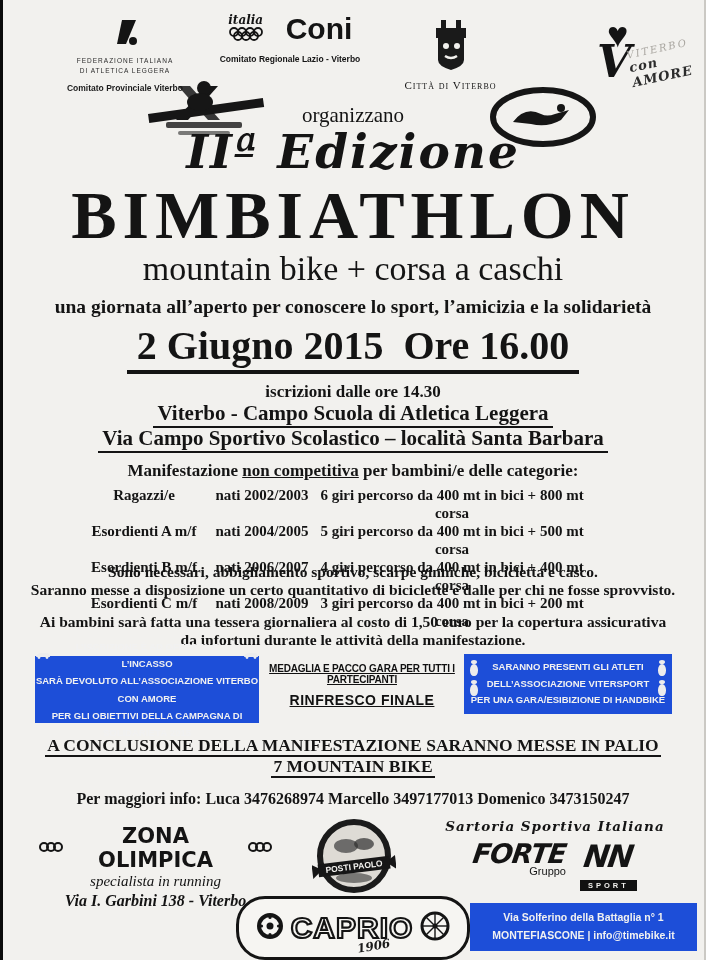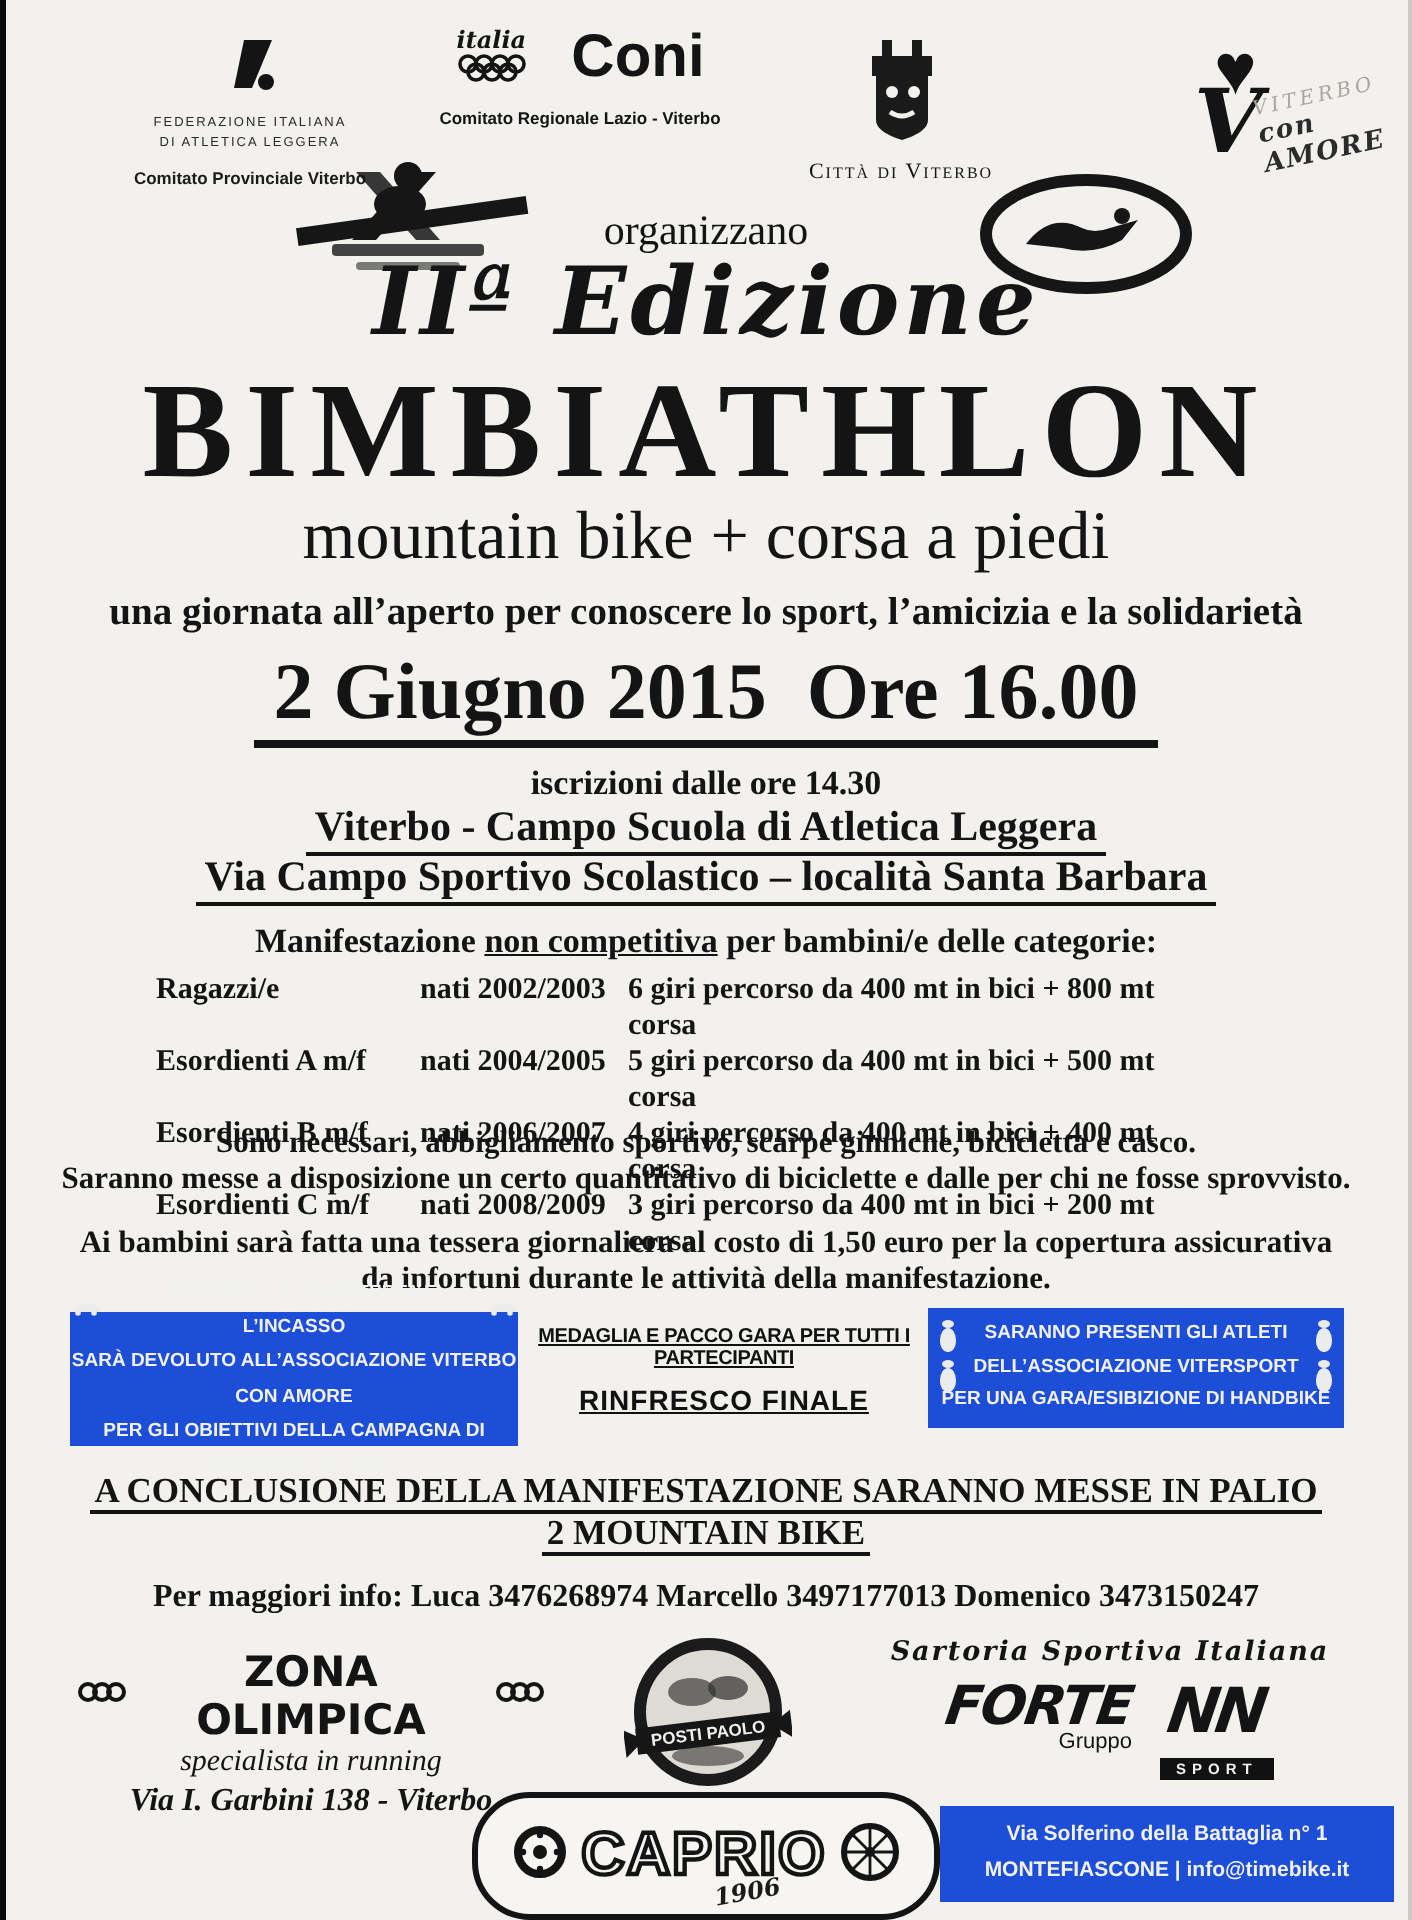--- a/index.html
+++ b/index.html
@@ -40,21 +40,21 @@
   .dateline{top:322px;font-weight:bold;font-size:40px;}
   .dateline span{border-bottom:4px solid #141414;padding:0 10px 2px;}
   .iscr{top:382px;font-weight:bold;font-size:17px;}
   .loc1{top:401px;font-weight:bold;font-size:21px;}
   .loc2{top:426px;font-weight:bold;font-size:21px;text-align:center;}
   .loc1 span,.loc2 span{border-bottom:2.5px solid #141414;padding:0 4px 1px;}
 
   .catintro{top:461px;font-weight:bold;font-size:17px;}
   .catintro .ul{text-decoration:underline;}
   .cattbl{left:78px;top:486px;width:512px;font-weight:bold;font-size:15px;}
-  .cattbl .row{display:grid;grid-template-columns:132px 104px auto;line-height:18px;}
+  .cattbl .row{display:grid;grid-template-columns:132px 104px auto;line-height:18px;text-align:center;}
 
   .req1{top:563px;font-weight:bold;font-size:15.5px;}
   .req2{top:581px;font-weight:bold;font-size:15.5px;}
   .ins1{top:613px;font-weight:bold;font-size:15.5px;}
   .ins2{top:631px;font-weight:bold;font-size:15.5px;}
 
   
   .blackbox{background:#1d4ed8;color:#f1f1f1;font-family:"Liberation Sans",sans-serif;
             display:flex;flex-direction:column;justify-content:center;align-items:center;text-align:center;}
   .box-l{left:35px;top:656px;width:224px;height:67px;font-size:9.5px;font-weight:bold;line-height:1.8;}
@@ -179,21 +179,21 @@
       <ellipse cx="56" cy="31" rx="50" ry="27" fill="none" stroke="#161616" stroke-width="6"></ellipse>
       <path d="M26 36 q12 -16 28 -8 q6 3 14 0 l14 -4 l-8 10 q-14 8 -30 4 z" fill="#161616"></path>
       <circle cx="74" cy="22" r="4" fill="#161616"></circle>
     </svg>
   </div>
 
   <div class="ctr organizzano">organizzano</div>
 
   <div class="ctr event">BIMBIATHLON</div>
   <div class="ctr edition">IIª Edizione</div>
-  <div class="ctr subtitle">mountain bike + corsa a piedi</div>
+  <div class="ctr subtitle">mountain bike + corsa a caschi</div>
   <div class="ctr tagline">una giornata all’aperto per conoscere lo sport, l’amicizia e la solidarietà</div>
   <div class="ctr dateline"><span>2 Giugno 2015&nbsp; Ore 16.00</span></div>
 
   <div class="ctr iscr">iscrizioni dalle ore 14.30</div>
   <div class="ctr loc1"><span>Viterbo - Campo Scuola di Atletica Leggera</span></div>
   <div class="ctr loc2"><span>Via Campo Sportivo Scolastico – località Santa Barbara</span></div>
 
   <div class="ctr catintro"><span>Manifestazione </span><span class="ul">non competitiva</span><span> per bambini/e delle categorie:</span></div>
 
   <div class="abs cattbl">
@@ -251,21 +251,21 @@
     <div class="paw" style="left:6px;top:10px;"></div>
     <div class="paw" style="right:6px;top:10px;"></div>
     <div class="paw" style="left:6px;top:30px;"></div>
     <div class="paw" style="right:6px;top:30px;"></div>
     <div>SARANNO PRESENTI GLI ATLETI</div>
     <div>DELL’ASSOCIAZIONE VITERSPORT</div>
     <div>PER UNA GARA/ESIBIZIONE DI HANDBIKE</div>
   </div>
 
   <div class="ctr prize1"><span>A CONCLUSIONE DELLA MANIFESTAZIONE  SARANNO  MESSE IN PALIO</span></div>
-  <div class="ctr prize2"><span>2 MOUNTAIN BIKE</span></div>
+  <div class="ctr prize2"><span>7 MOUNTAIN BIKE</span></div>
 
   <div class="ctr infoline">Per maggiori info: Luca 3476268974  Marcello 3497177013  Domenico 3473150247</div>
 
   <div class="abs zona">
     <div class="nmrow">
       <span><svg width="26" height="12" viewBox="0 0 26 12" fill="none" stroke="#141414" stroke-width="2">
             <circle cx="6" cy="6" r="4"></circle>
             <circle cx="13" cy="6" r="4"></circle>
             <circle cx="20" cy="6" r="4"></circle>
           </svg></span>

